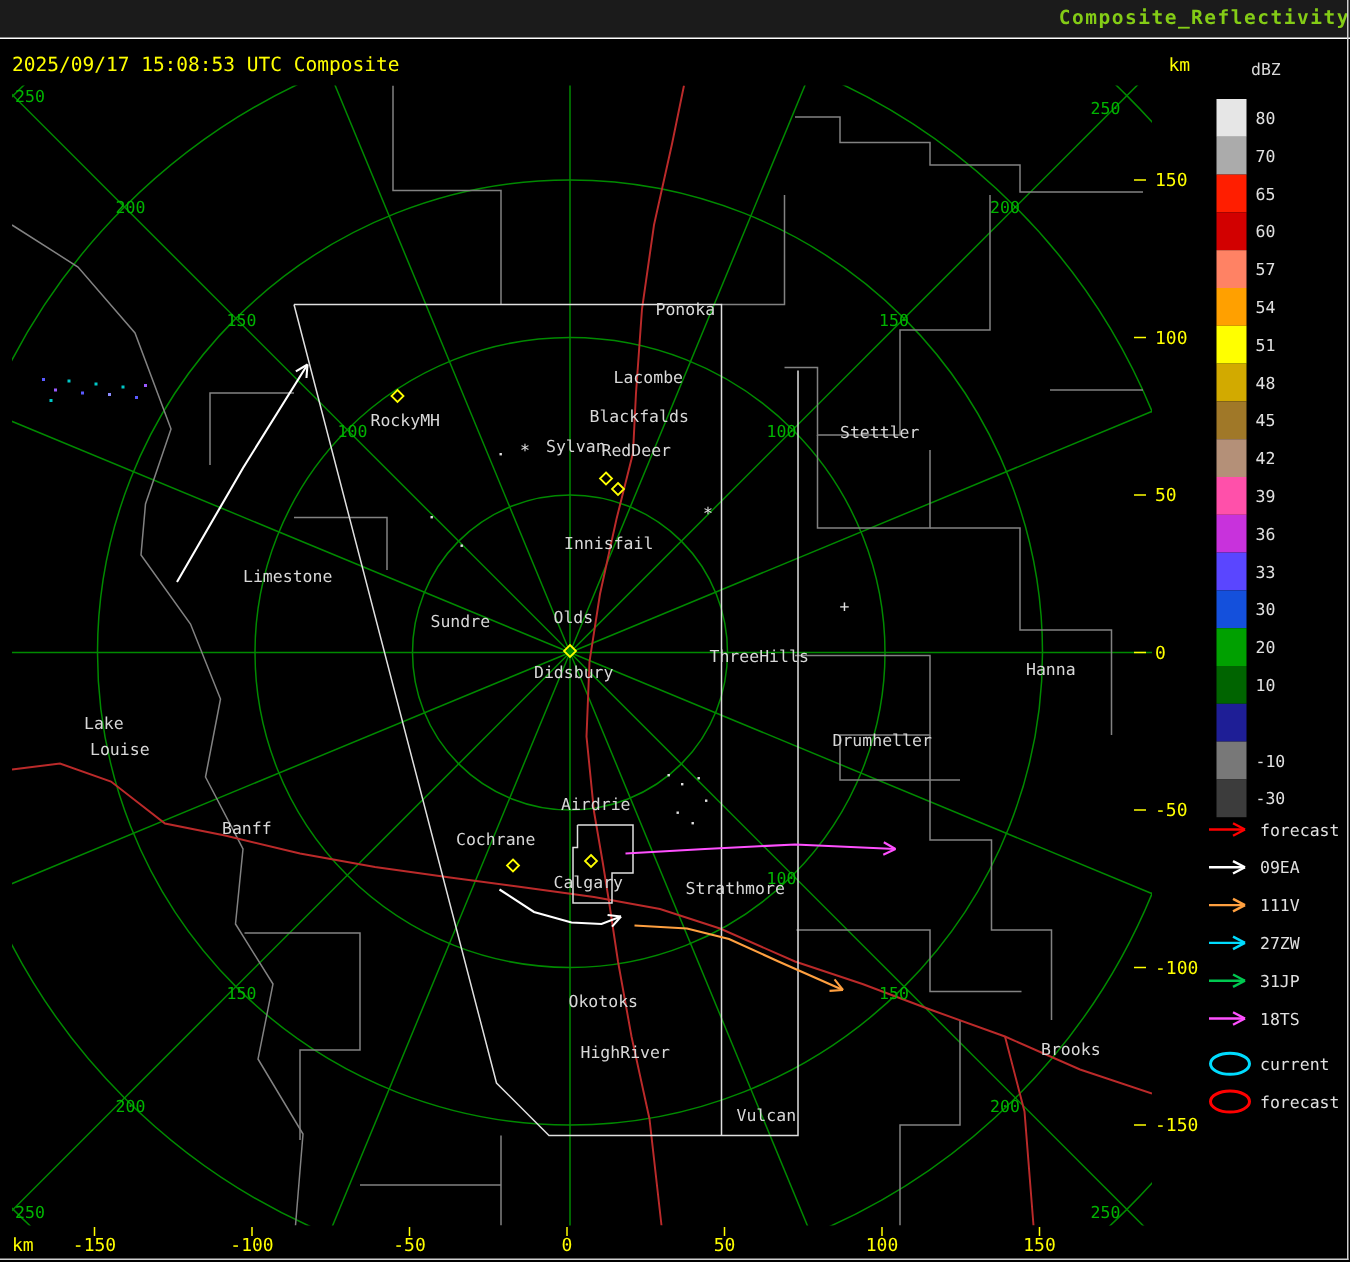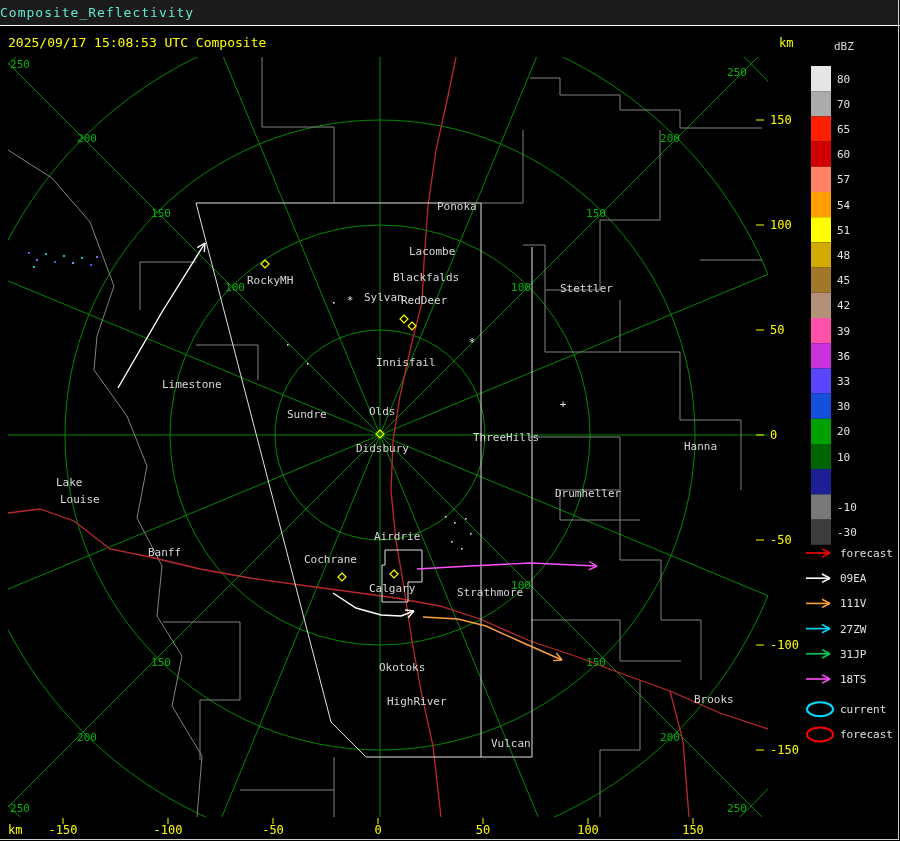--- a/index.html
+++ b/index.html
@@ -1,21 +1,21 @@
 <!DOCTYPE html>
 <html><head>
 <meta charset="utf-8">
 <style>
   html,body{margin:0;padding:0;background:#000;width:900px;height:841px;overflow:hidden;}
   body{font-family:"DejaVu Sans Mono",monospace;position:relative;}
   .titlebar{
     position:absolute;top:0;left:0;width:900px;height:25px;
     background:#1b1b1b;border-bottom:1px solid #ffffff;
-    display:flex;align-items:center;justify-content:flex-start;
-    color:#5eead4;font-size:13px;letter-spacing:1px;z-index:5;
+    display:flex;align-items:center;justify-content:flex-end;
+    color:#84cc16;font-size:13px;letter-spacing:1px;z-index:5;font-weight:bold;
   }
   .frame{position:absolute;top:0;left:0;width:898px;height:839px;
     border-right:1px solid #cfcfcf;border-bottom:1px solid #cfcfcf;
     pointer-events:none;z-index:6;}
   svg{position:absolute;top:0;left:0;}
   svg text{font-family:"DejaVu Sans Mono",monospace;}
 </style>
 </head>
 <body>
 

